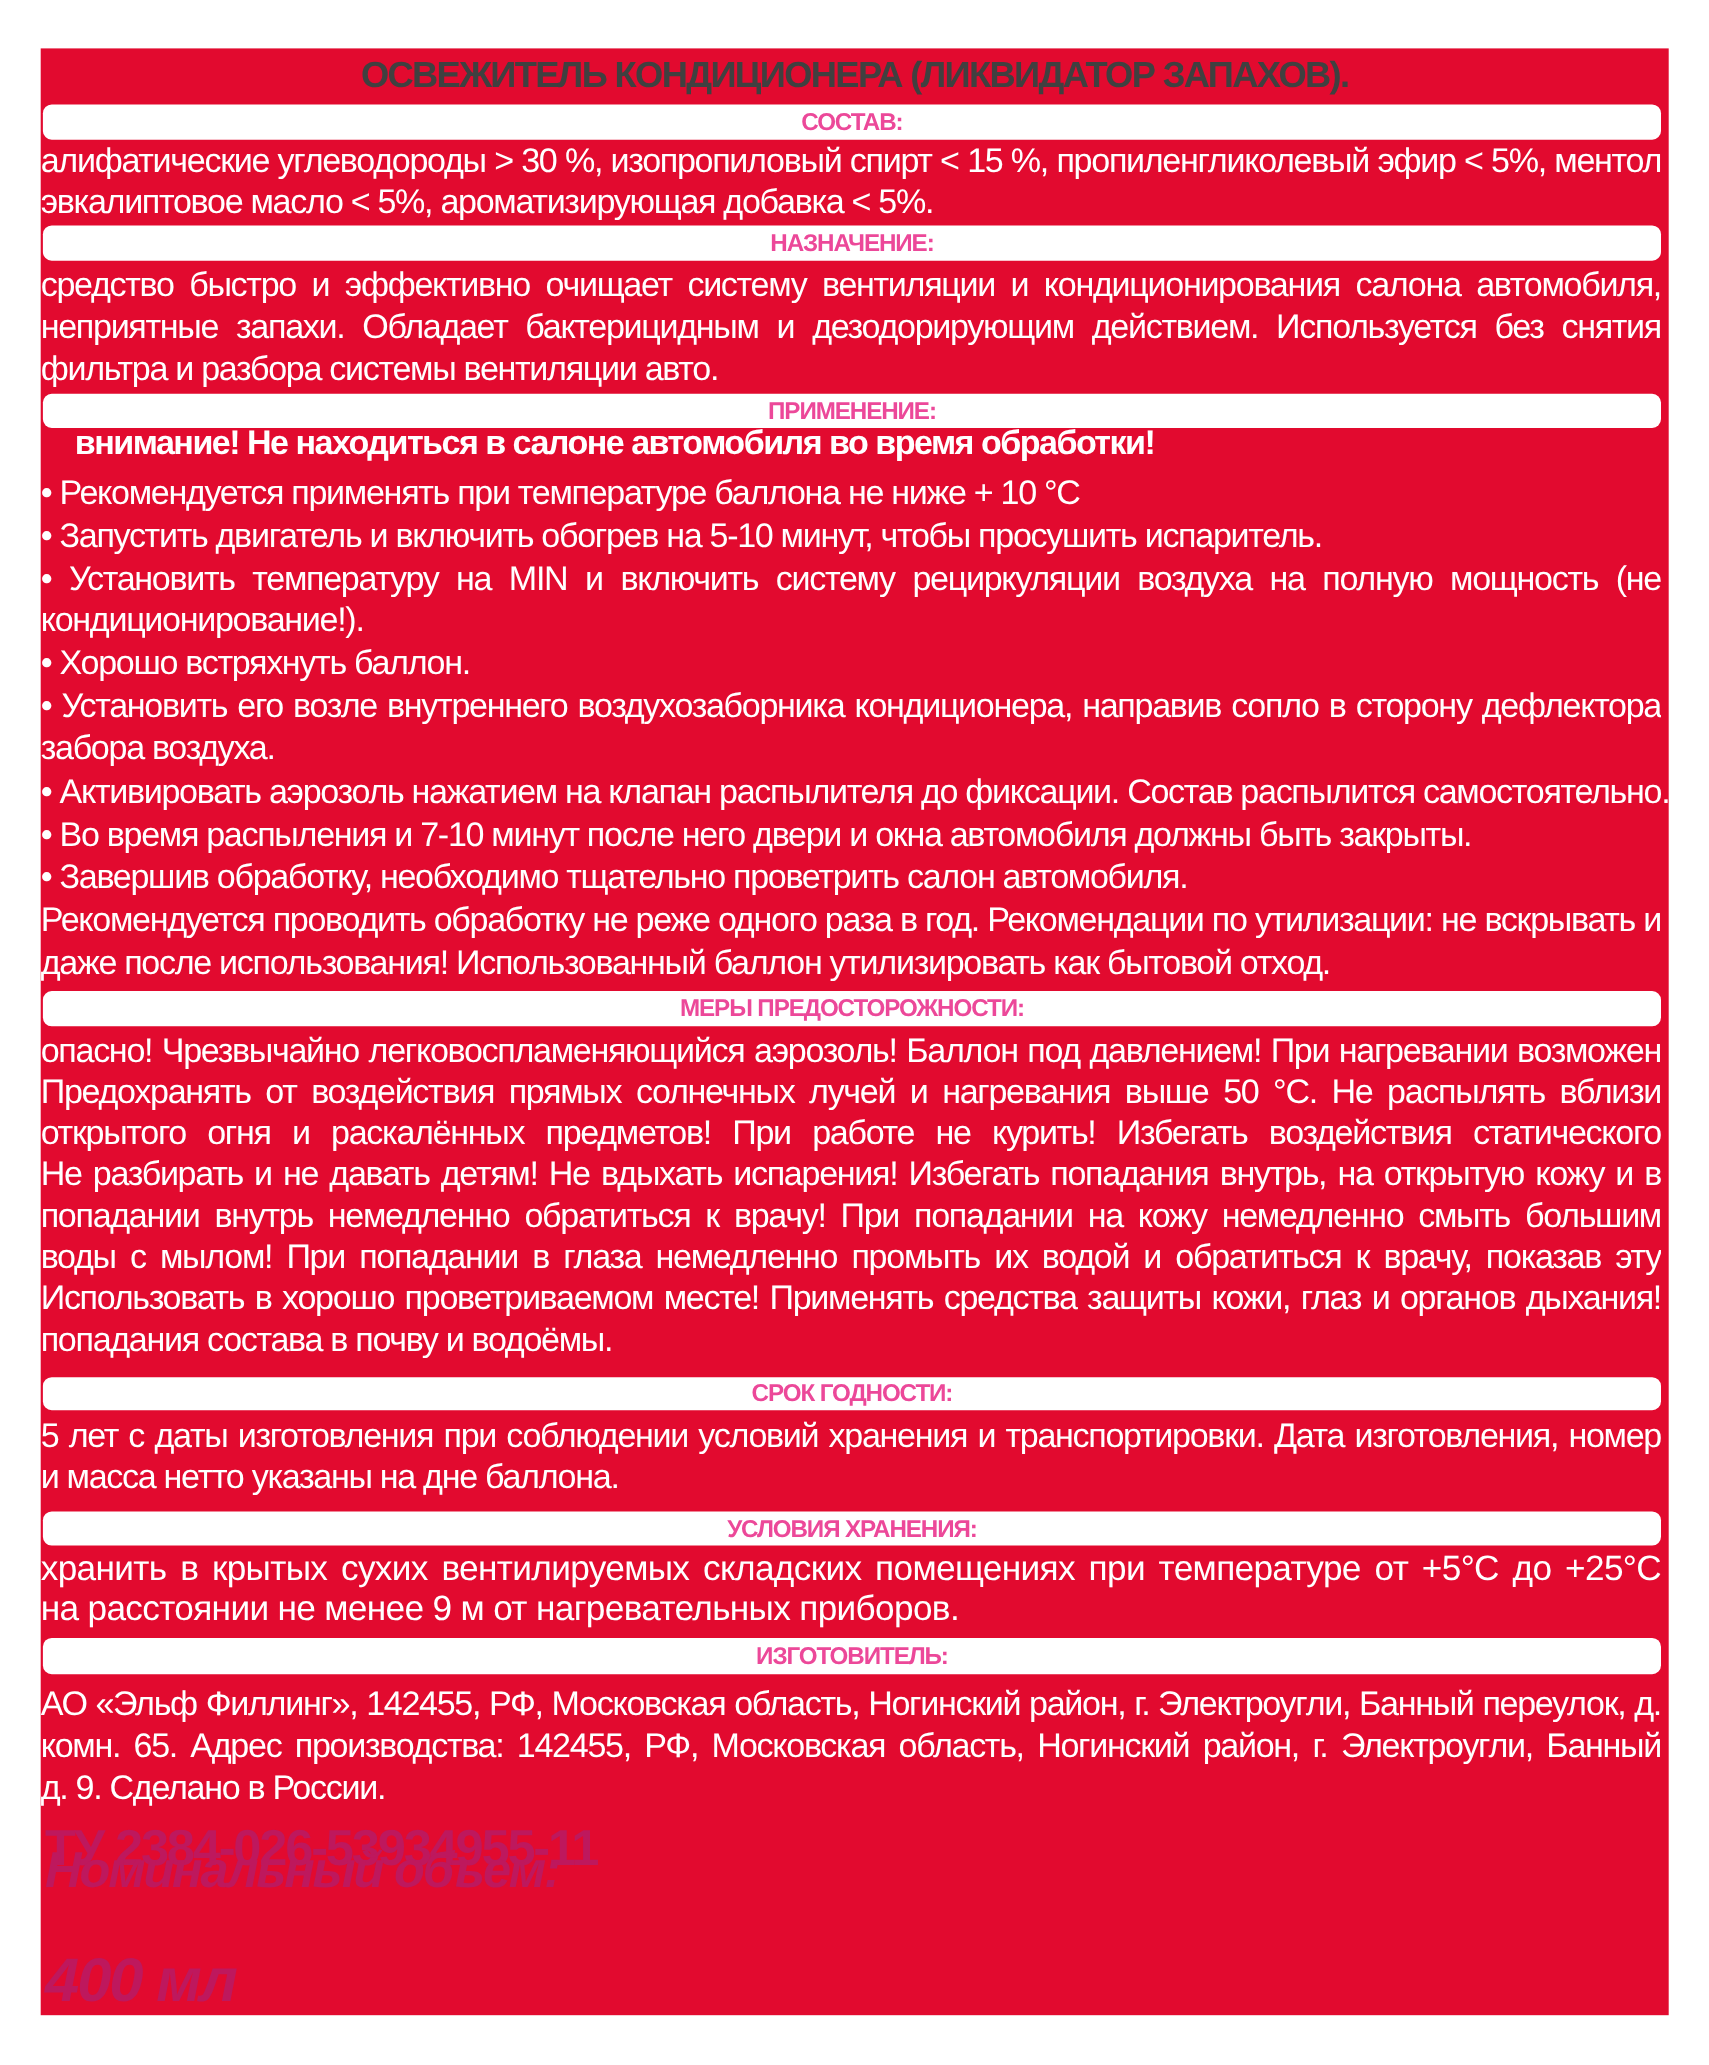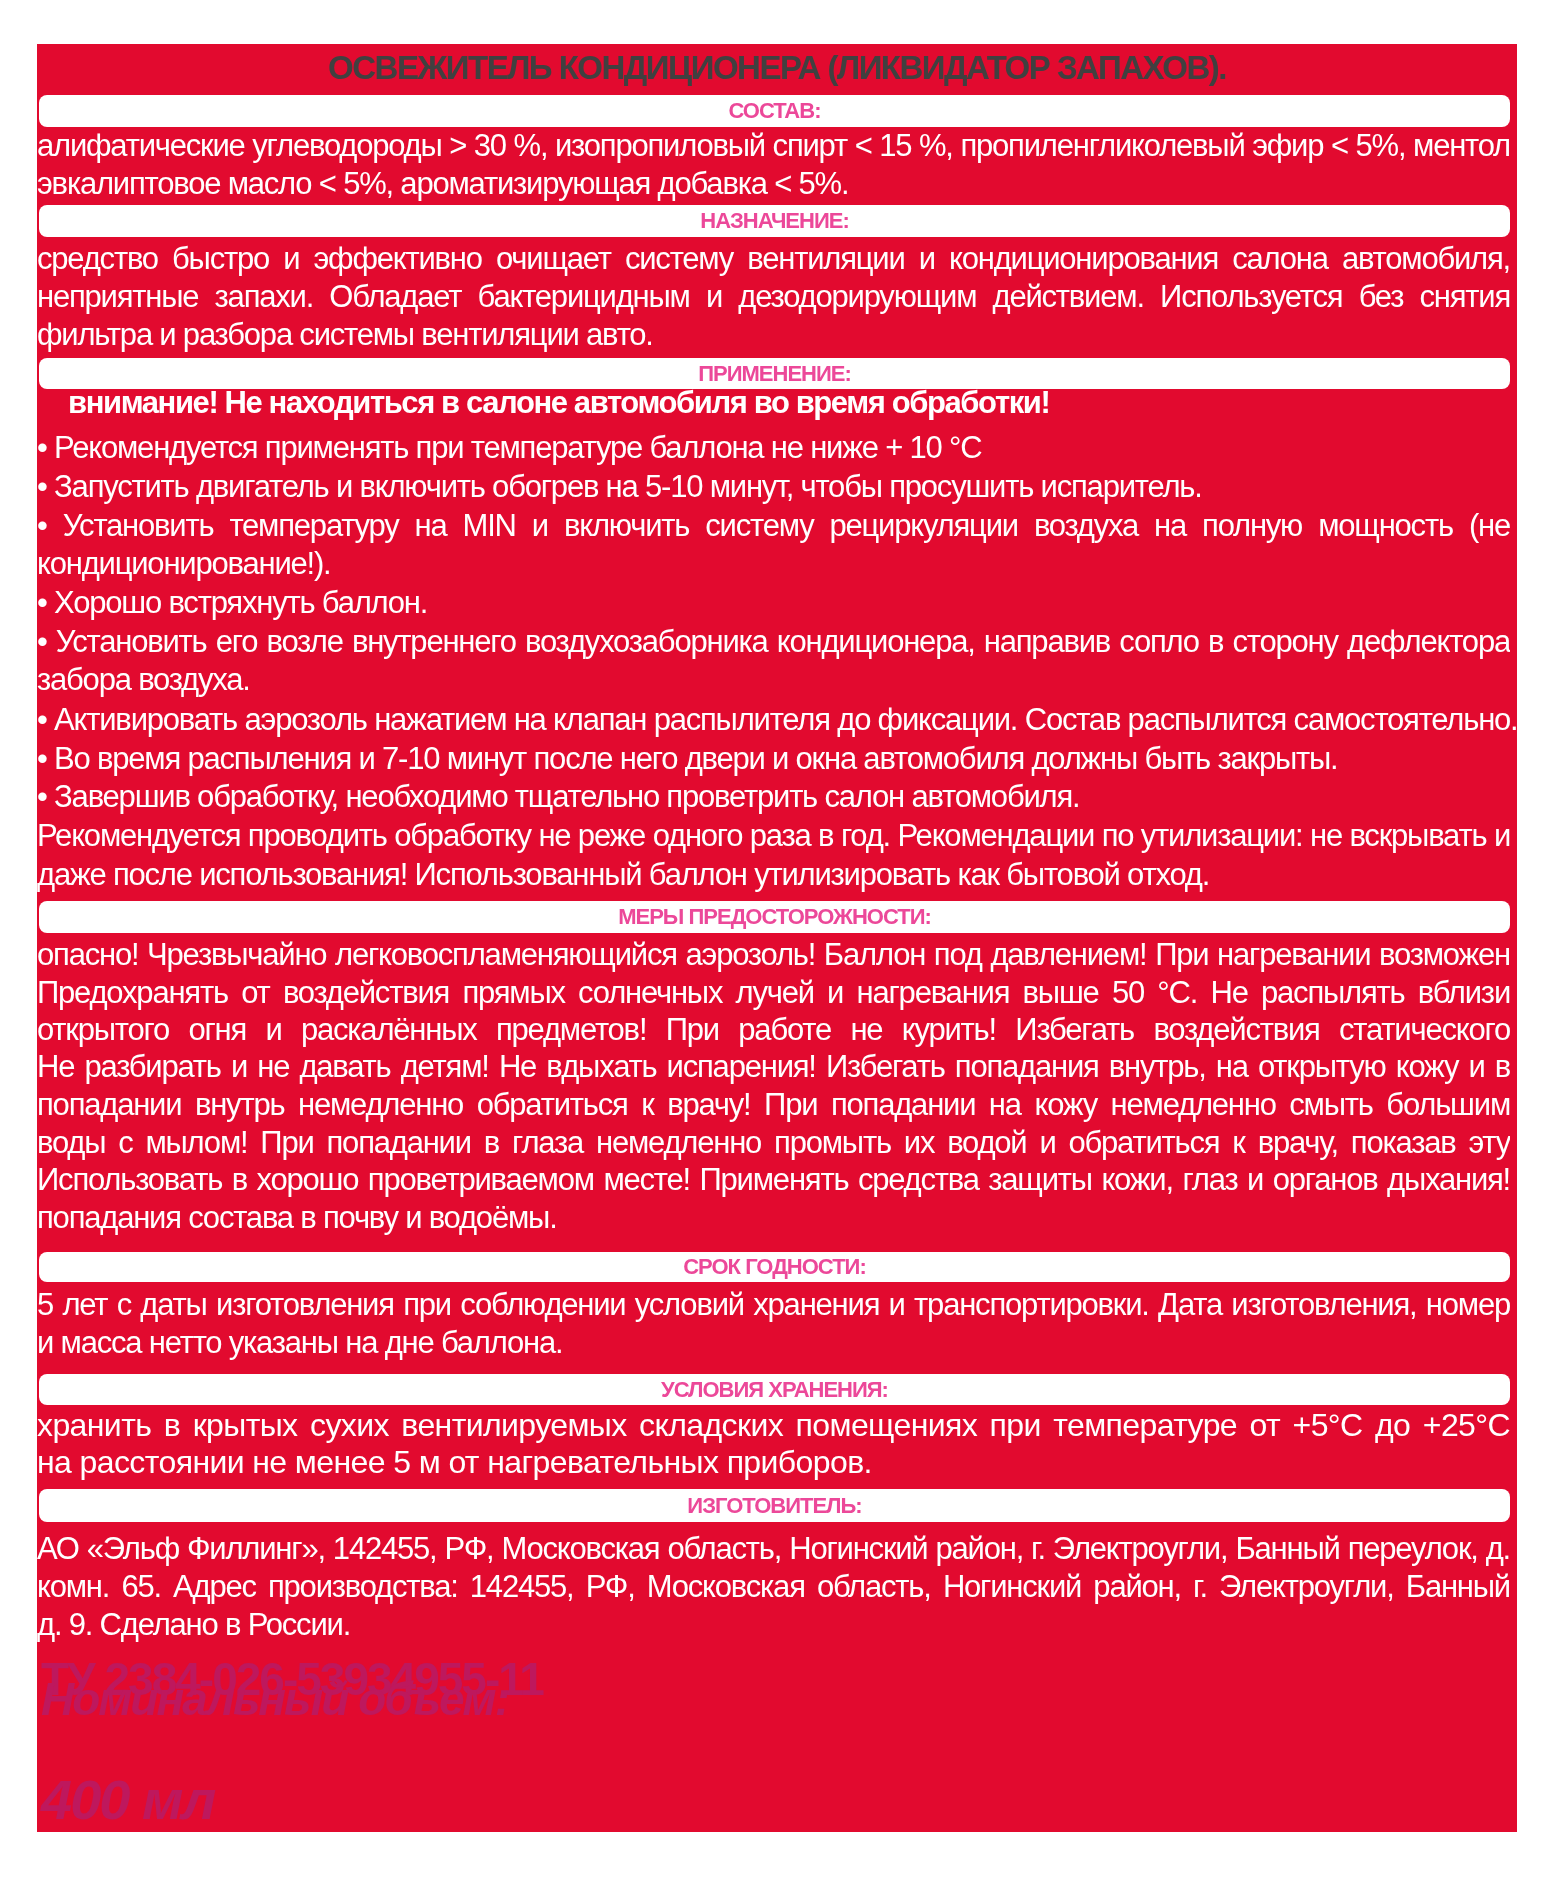--- a/index.html
+++ b/index.html
@@ -52,21 +52,21 @@
 <div class="txt just" style="top:1124px;">воды с мылом! При попадании в глаза немедленно промыть их водой и обратиться к врачу, показав эту этикетку!</div>
 <div class="txt just" style="top:1161px;">Использовать в хорошо проветриваемом месте! Применять средства защиты кожи, глаз и органов дыхания! Избегать</div>
 <div class="txt" style="top:1199px;">попадания состава в почву и водоёмы.</div>
 
 <div class="bar" style="top:1252px;height:30px;line-height:30px;">СРОК ГОДНОСТИ:</div>
 <div class="txt just" style="top:1286px;">5 лет с даты изготовления при соблюдении условий хранения и транспортировки. Дата изготовления, номер партии</div>
 <div class="txt" style="top:1324px;">и масса нетто указаны на дне баллона.</div>
 
 <div class="bar" style="top:1374px;height:31px;line-height:31px;">УСЛОВИЯ ХРАНЕНИЯ:</div>
 <div class="txt just" style="top:1407px;font-size:32px;letter-spacing:-0.6px;">хранить в крытых сухих вентилируемых складских помещениях при температуре от +5°С до +25°С</div>
-<div class="txt" style="top:1444px;font-size:32px;letter-spacing:-0.6px;">на расстоянии не менее 5 м от нагревательных приборов.</div>
+<div class="txt" style="top:1444px;font-size:32px;letter-spacing:-0.6px;">на расстоянии не менее 9 м от нагревательных приборов.</div>
 
 <div class="bar" style="top:1489px;height:33px;line-height:33px;">ИЗГОТОВИТЕЛЬ:</div>
 <div class="txt just" style="top:1530px;">АО «Эльф Филлинг», 142455, РФ, Московская область, Ногинский район, г. Электроугли, Банный переулок, д. 9, эт. 3,</div>
 <div class="txt just" style="top:1568px;">комн. 65. Адрес производства: 142455, РФ, Московская область, Ногинский район, г. Электроугли,  Банный переулок,</div>
 <div class="txt" style="top:1606px;">д. 9. Сделано в России.</div>
 
 <div class="big" style="top:1652px;font-size:46px;line-height:54px;">ТУ 2384-026-53934955-11</div>
 <div class="big" style="top:1670px;font-size:46px;line-height:58px;font-style:italic;">Номинальный объем:</div>
 <div class="big" style="top:1765px;font-size:56px;line-height:70px;font-style:italic;">400 мл</div>
 

